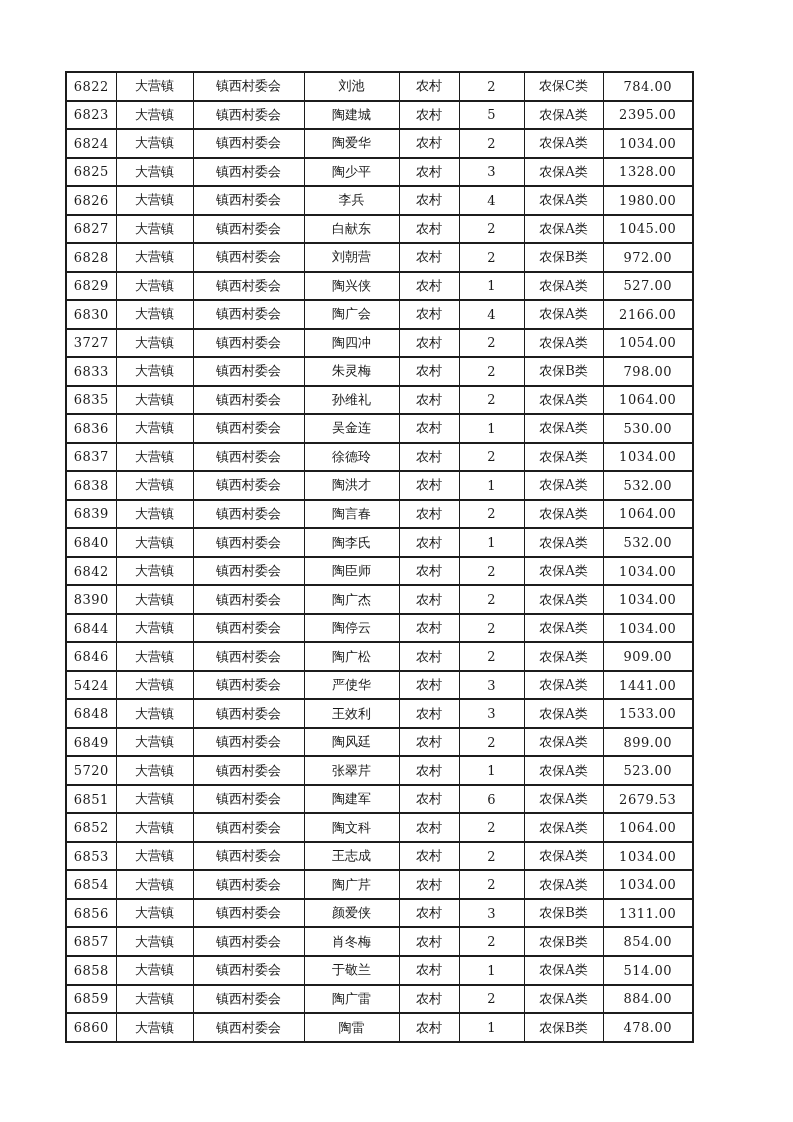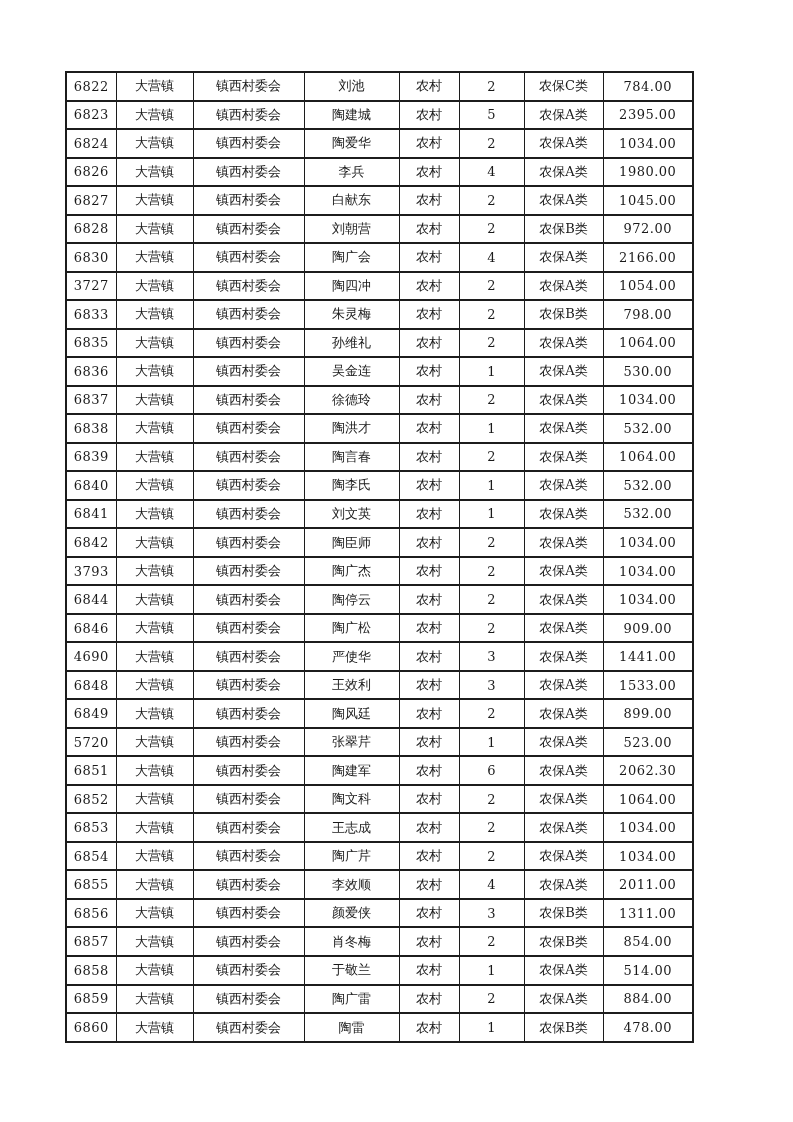--- a/index.html
+++ b/index.html
@@ -82,20 +82,30 @@
     <td class="c-serial">6824</td>
     <td class="c-town">大营镇</td>
     <td class="c-village">镇西村委会</td>
     <td class="c-name">陶爱华</td>
     <td class="c-residence">农村</td>
     <td class="c-persons">2</td>
     <td class="c-category">农保A类</td>
     <td class="c-amount">1034.00</td>
   </tr>
         <tr>
+    <td class="c-serial">6825</td>
+    <td class="c-town">大营镇</td>
+    <td class="c-village">镇西村委会</td>
+    <td class="c-name">陶少平</td>
+    <td class="c-residence">农村</td>
+    <td class="c-persons">3</td>
+    <td class="c-category">农保A类</td>
+    <td class="c-amount">1328.00</td>
+  </tr>
+        <tr>
     <td class="c-serial">6826</td>
     <td class="c-town">大营镇</td>
     <td class="c-village">镇西村委会</td>
     <td class="c-name">李兵</td>
     <td class="c-residence">农村</td>
     <td class="c-persons">4</td>
     <td class="c-category">农保A类</td>
     <td class="c-amount">1980.00</td>
   </tr>
         <tr>
@@ -112,20 +122,30 @@
     <td class="c-serial">6828</td>
     <td class="c-town">大营镇</td>
     <td class="c-village">镇西村委会</td>
     <td class="c-name">刘朝营</td>
     <td class="c-residence">农村</td>
     <td class="c-persons">2</td>
     <td class="c-category">农保B类</td>
     <td class="c-amount">972.00</td>
   </tr>
         <tr>
+    <td class="c-serial">6829</td>
+    <td class="c-town">大营镇</td>
+    <td class="c-village">镇西村委会</td>
+    <td class="c-name">陶兴侠</td>
+    <td class="c-residence">农村</td>
+    <td class="c-persons">1</td>
+    <td class="c-category">农保A类</td>
+    <td class="c-amount">527.00</td>
+  </tr>
+        <tr>
     <td class="c-serial">6830</td>
     <td class="c-town">大营镇</td>
     <td class="c-village">镇西村委会</td>
     <td class="c-name">陶广会</td>
     <td class="c-residence">农村</td>
     <td class="c-persons">4</td>
     <td class="c-category">农保A类</td>
     <td class="c-amount">2166.00</td>
   </tr>
         <tr>
@@ -202,41 +222,31 @@
     <td class="c-serial">6840</td>
     <td class="c-town">大营镇</td>
     <td class="c-village">镇西村委会</td>
     <td class="c-name">陶李氏</td>
     <td class="c-residence">农村</td>
     <td class="c-persons">1</td>
     <td class="c-category">农保A类</td>
     <td class="c-amount">532.00</td>
   </tr>
         <tr>
-    <td class="c-serial">6841</td>
-    <td class="c-town">大营镇</td>
-    <td class="c-village">镇西村委会</td>
-    <td class="c-name">刘文英</td>
-    <td class="c-residence">农村</td>
-    <td class="c-persons">1</td>
-    <td class="c-category">农保A类</td>
-    <td class="c-amount">532.00</td>
-  </tr>
-        <tr>
     <td class="c-serial">6842</td>
     <td class="c-town">大营镇</td>
     <td class="c-village">镇西村委会</td>
     <td class="c-name">陶臣师</td>
     <td class="c-residence">农村</td>
     <td class="c-persons">2</td>
     <td class="c-category">农保A类</td>
     <td class="c-amount">1034.00</td>
   </tr>
         <tr>
-    <td class="c-serial">3793</td>
+    <td class="c-serial">8390</td>
     <td class="c-town">大营镇</td>
     <td class="c-village">镇西村委会</td>
     <td class="c-name">陶广杰</td>
     <td class="c-residence">农村</td>
     <td class="c-persons">2</td>
     <td class="c-category">农保A类</td>
     <td class="c-amount">1034.00</td>
   </tr>
         <tr>
     <td class="c-serial">6844</td>
@@ -252,21 +262,21 @@
     <td class="c-serial">6846</td>
     <td class="c-town">大营镇</td>
     <td class="c-village">镇西村委会</td>
     <td class="c-name">陶广松</td>
     <td class="c-residence">农村</td>
     <td class="c-persons">2</td>
     <td class="c-category">农保A类</td>
     <td class="c-amount">909.00</td>
   </tr>
         <tr>
-    <td class="c-serial">4690</td>
+    <td class="c-serial">5424</td>
     <td class="c-town">大营镇</td>
     <td class="c-village">镇西村委会</td>
     <td class="c-name">严使华</td>
     <td class="c-residence">农村</td>
     <td class="c-persons">3</td>
     <td class="c-category">农保A类</td>
     <td class="c-amount">1441.00</td>
   </tr>
         <tr>
     <td class="c-serial">6848</td>
@@ -299,21 +309,21 @@
     <td class="c-amount">523.00</td>
   </tr>
         <tr>
     <td class="c-serial">6851</td>
     <td class="c-town">大营镇</td>
     <td class="c-village">镇西村委会</td>
     <td class="c-name">陶建军</td>
     <td class="c-residence">农村</td>
     <td class="c-persons">6</td>
     <td class="c-category">农保A类</td>
-    <td class="c-amount">2062.30</td>
+    <td class="c-amount">2679.53</td>
   </tr>
         <tr>
     <td class="c-serial">6852</td>
     <td class="c-town">大营镇</td>
     <td class="c-village">镇西村委会</td>
     <td class="c-name">陶文科</td>
     <td class="c-residence">农村</td>
     <td class="c-persons">2</td>
     <td class="c-category">农保A类</td>
     <td class="c-amount">1064.00</td>
@@ -330,30 +340,20 @@
   </tr>
         <tr>
     <td class="c-serial">6854</td>
     <td class="c-town">大营镇</td>
     <td class="c-village">镇西村委会</td>
     <td class="c-name">陶广芹</td>
     <td class="c-residence">农村</td>
     <td class="c-persons">2</td>
     <td class="c-category">农保A类</td>
     <td class="c-amount">1034.00</td>
-  </tr>
-        <tr>
-    <td class="c-serial">6855</td>
-    <td class="c-town">大营镇</td>
-    <td class="c-village">镇西村委会</td>
-    <td class="c-name">李效顺</td>
-    <td class="c-residence">农村</td>
-    <td class="c-persons">4</td>
-    <td class="c-category">农保A类</td>
-    <td class="c-amount">2011.00</td>
   </tr>
         <tr>
     <td class="c-serial">6856</td>
     <td class="c-town">大营镇</td>
     <td class="c-village">镇西村委会</td>
     <td class="c-name">颜爱侠</td>
     <td class="c-residence">农村</td>
     <td class="c-persons">3</td>
     <td class="c-category">农保B类</td>
     <td class="c-amount">1311.00</td>

